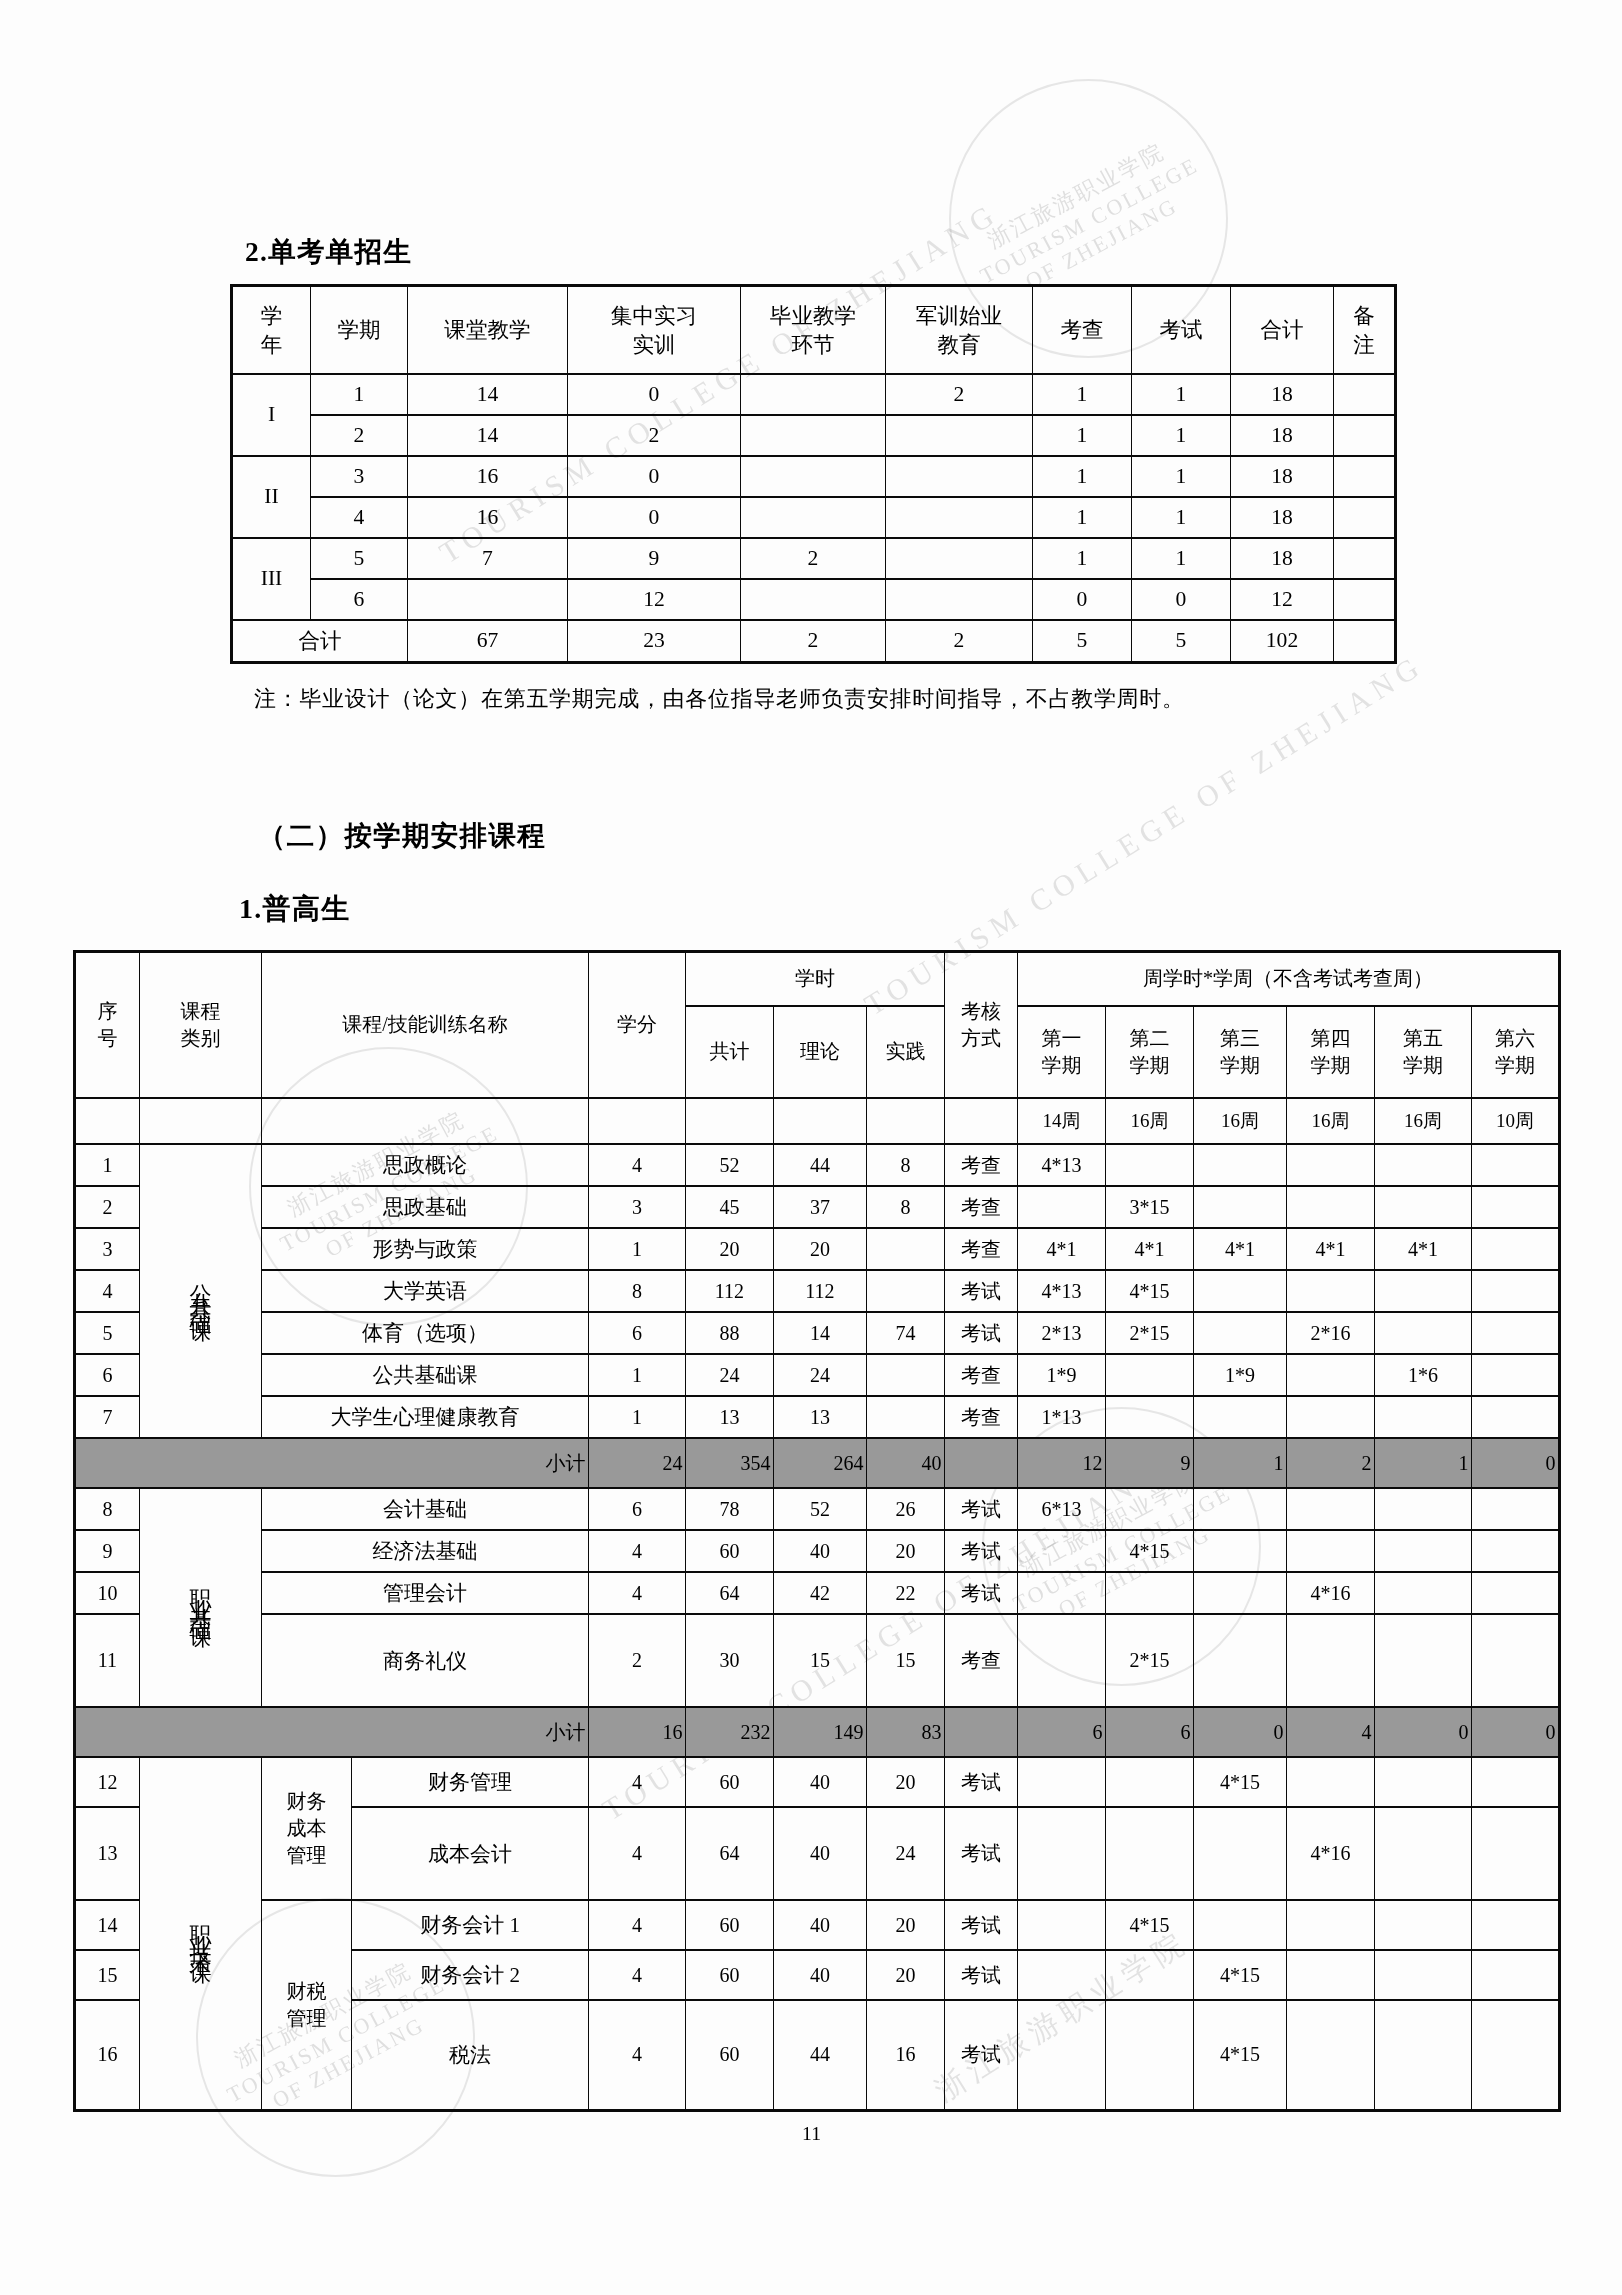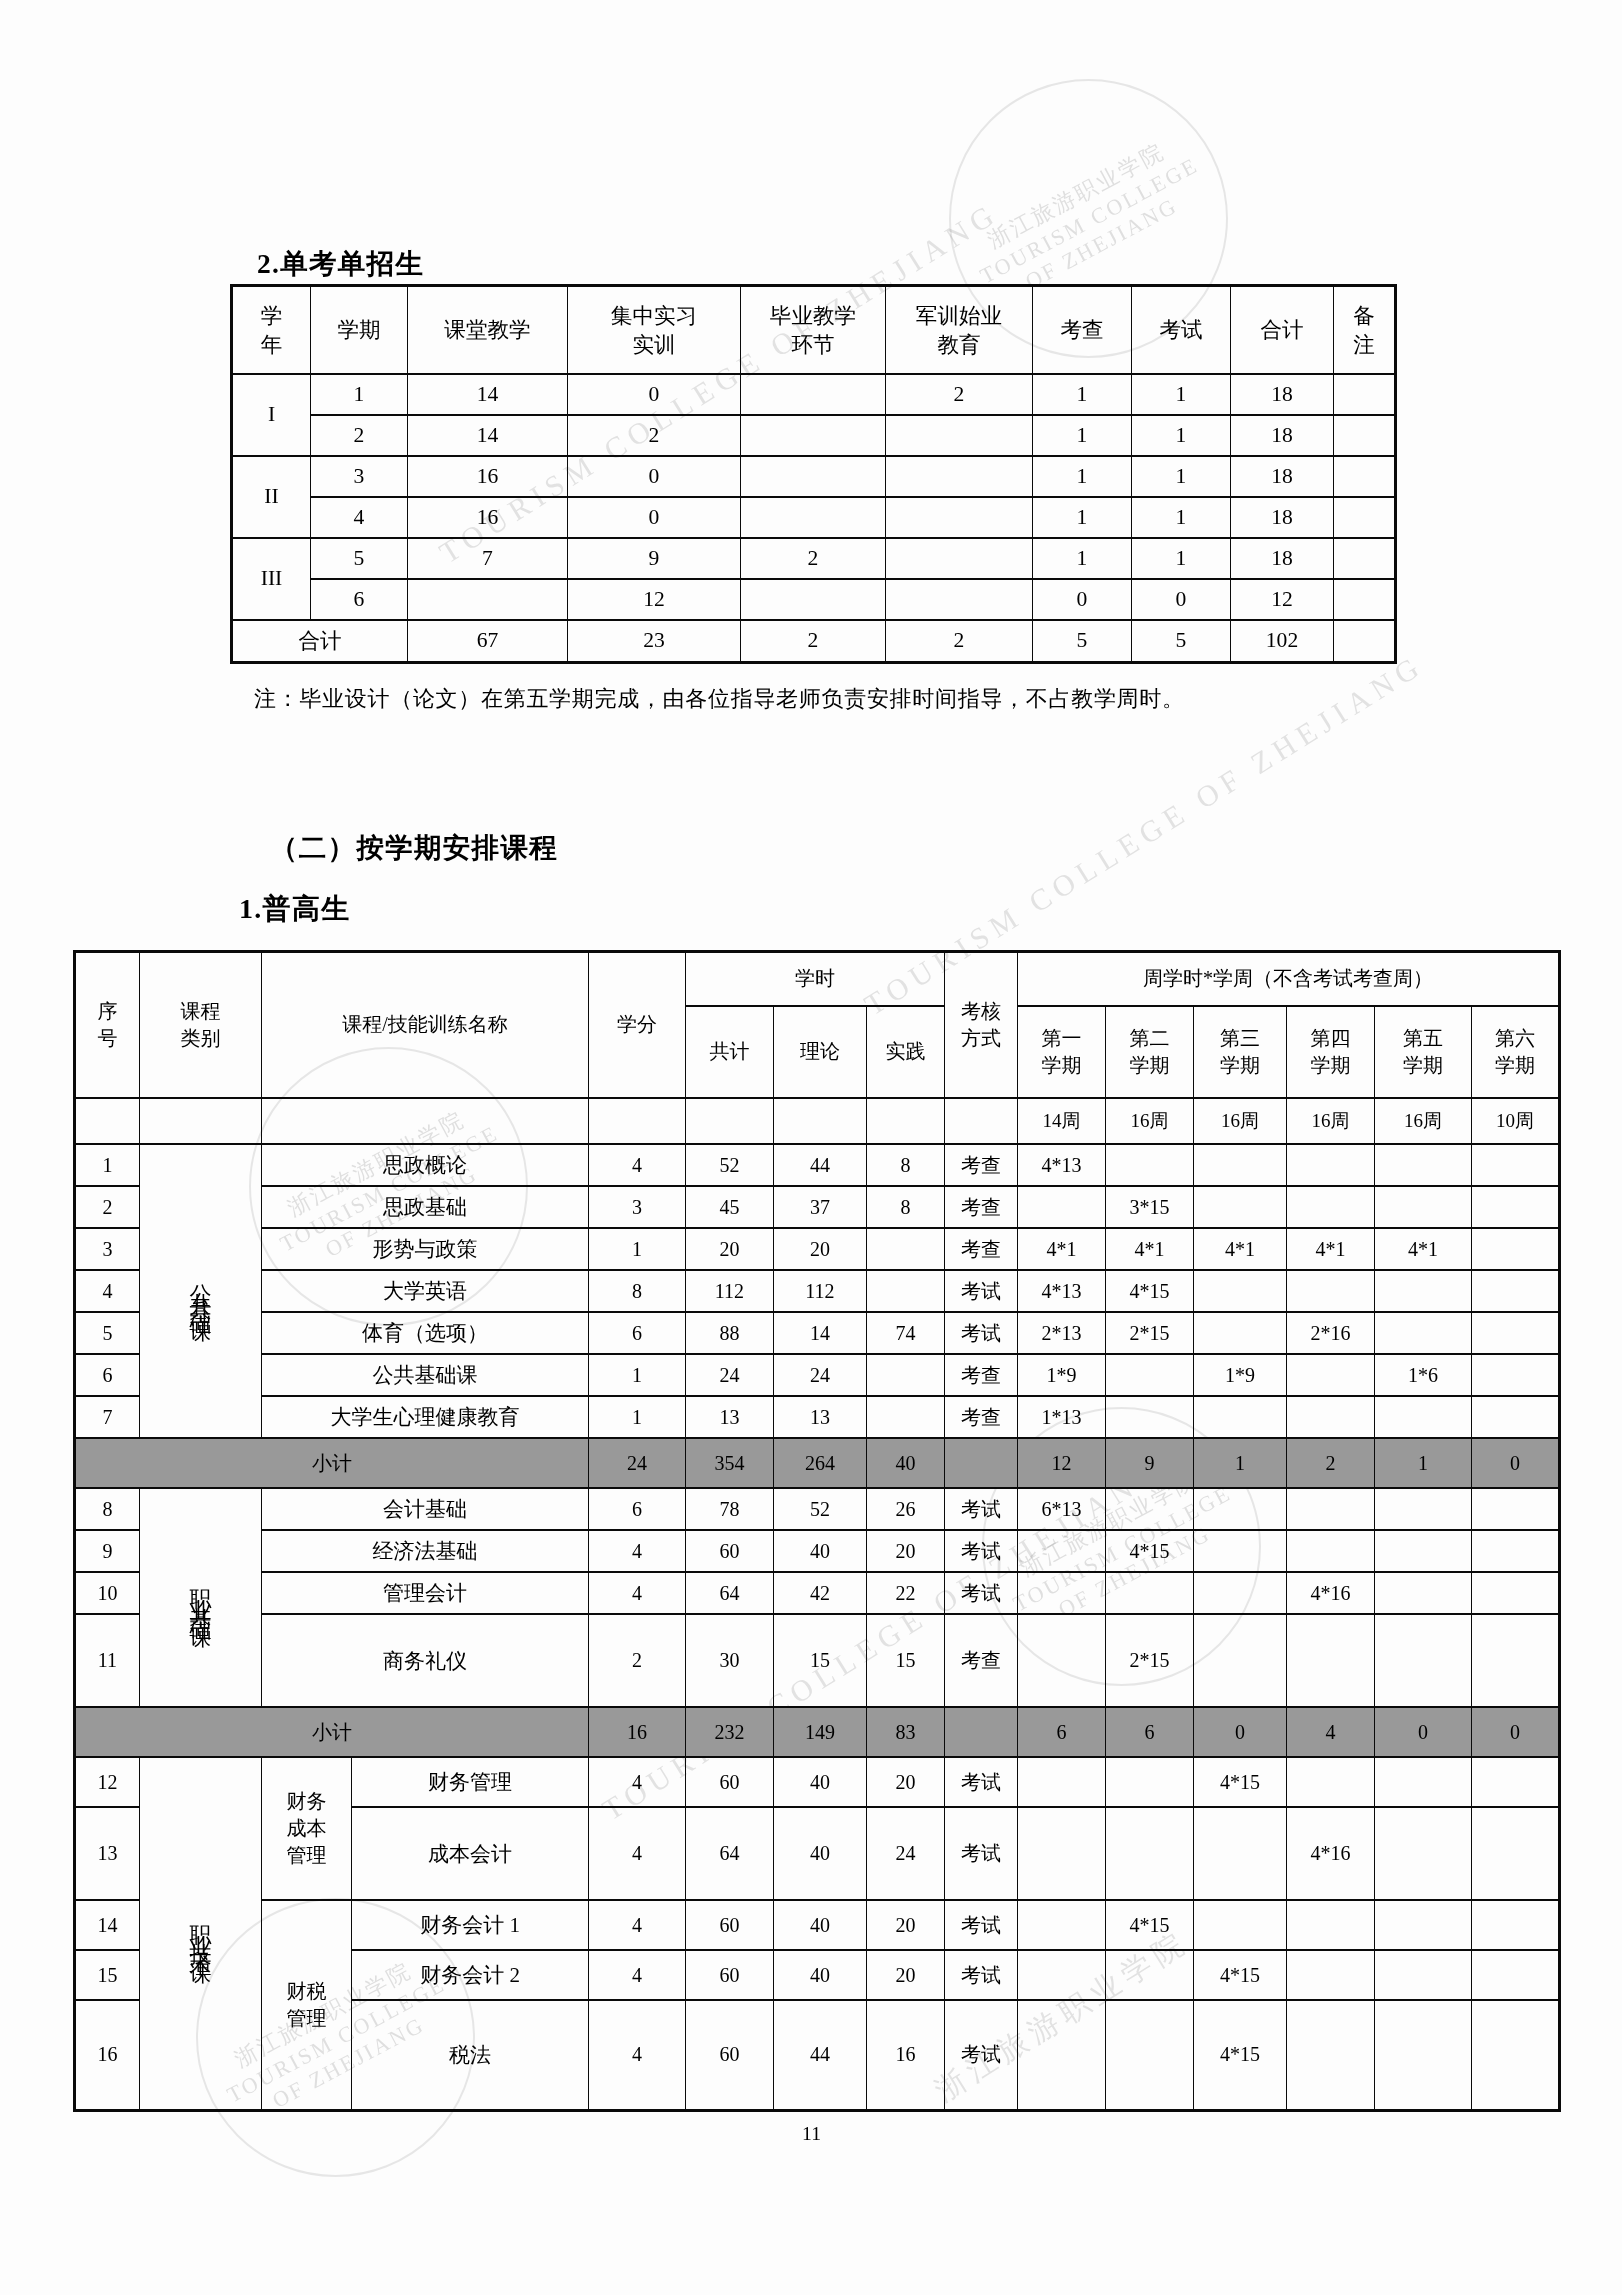--- a/index.html
+++ b/index.html
@@ -2,33 +2,33 @@
 <html style="font-size:10.5px"><head>
 <meta charset="utf-8">
 <style>
   html,body{margin:0;padding:0;}
   body{
     width:1623px;height:2295px;position:relative;
     background:#fdfdfd;color:#000;
     font-family:"Liberation Serif","DejaVu Serif",serif;
   }
   .abs{position:absolute;}
-  h2.doc-h{font-size:27.5px;font-weight:bold;margin:16px;letter-spacing:1.3px;}
+  h2.doc-h{font-size:27.5px;font-weight:bold;margin:4px;letter-spacing:1.3px;}
   h3.doc-h{font-size:28px;font-weight:bold;margin:0;letter-spacing:1.3px;}
   .note{font-size:22px;letter-spacing:0.7px;}
   table{border-collapse:collapse;table-layout:fixed;background:transparent;position:relative;z-index:2;}
   td,th{
     border:1.3px solid #0a0a0a;border-top-width:2.6px;border-bottom-width:2.6px;
     text-align:center;vertical-align:middle;
     font-size:20px;font-weight:normal;white-space:pre-line;
     padding:1.3px 2.6px;overflow:hidden;
   }
   #table1 td,#table1 th{font-size:21.6px;}
   table.outer{border:3.3px solid #0a0a0a;}
-  .subtotal td{background:#999999;}
+  .subtotal td{background:#999999;text-align:right;}
   .vert{writing-mode:vertical-lr;text-orientation:upright;letter-spacing:9.2px;font-size:22px;display:inline-block;}
   .name-cell{font-size:21px;}
   .weeks td{font-size:19px;height:42px;}
   tr.rh{height:42px;} tr.rh-md{height:50px;} tr.rh-tall{height:93px;} tr.rh-xtall{height:110px;}
   tr.rh-sub{height:50px;}
   #table1 tr.t1h{height:88px;} #table1 tr.t1r{height:41px;} #table1 tr.t1t{height:43px;}
   #table2 tr.h1{height:54px;} #table2 tr.h2{height:92px;}
   .pageno{font-size:19.6px;}
   
   .stamp{position:absolute;border-radius:50%;border:2.6px solid rgba(130,130,130,0.18);z-index:1;

